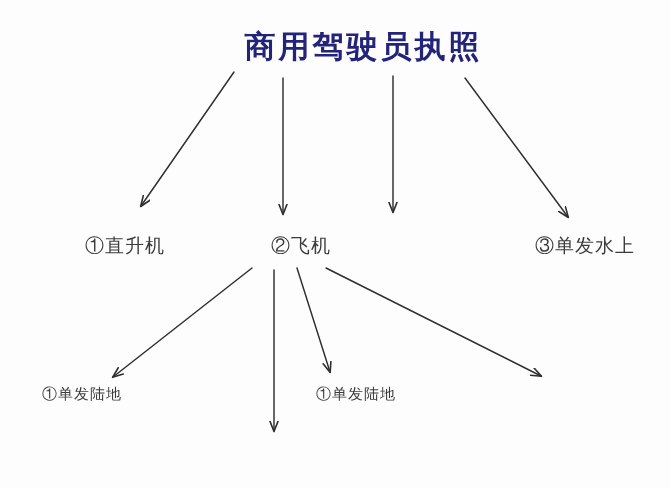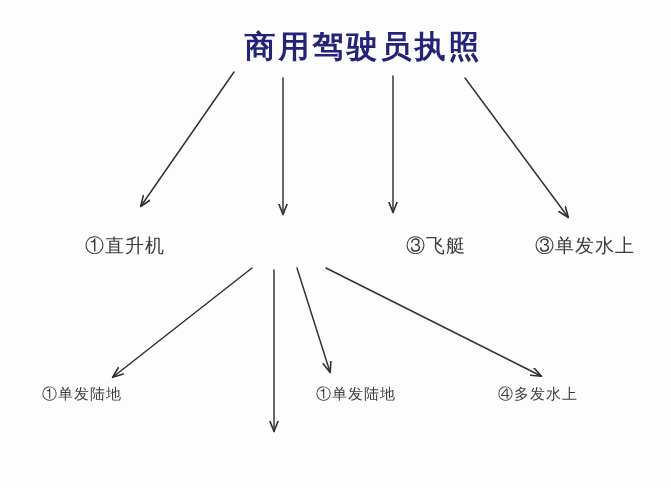--- a/index.html
+++ b/index.html
@@ -81,25 +81,24 @@
         <line x1="274" y1="270" x2="274" y2="431" marker-end="url(#arrowhead)" stroke="#2e2e2e" stroke-linecap="round"></line>
         <line x1="297" y1="268" x2="330" y2="372" marker-end="url(#arrowhead)" stroke="#2e2e2e" stroke-linecap="round"></line>
         <line x1="326" y1="268" x2="541" y2="376" marker-end="url(#arrowhead)" stroke="#2e2e2e" stroke-linecap="round"></line>
       </g>
   </svg>
 
   <div class="node" id="title-node">商用驾驶员执照</div>
 
   <div class="node level-2" id="node-helicopter">①直升机</div>
 
+  <div class="node level-2" id="node-airplane">②飞机</div>
 
-  <div class="node level-2" id="node-airship">③飞艇</div>
 
   <div class="node level-2" id="node-tiltrotor">③单发水上</div>
 
   <div class="node level-3" id="node-single-land">①单发陆地</div>
 
 
   <div class="node level-3" id="node-single-sea">①单发陆地</div>
 
-  <div class="node level-3" id="node-multi-sea">④多发水上</div>
 
 </div>
 
 </body></html>

